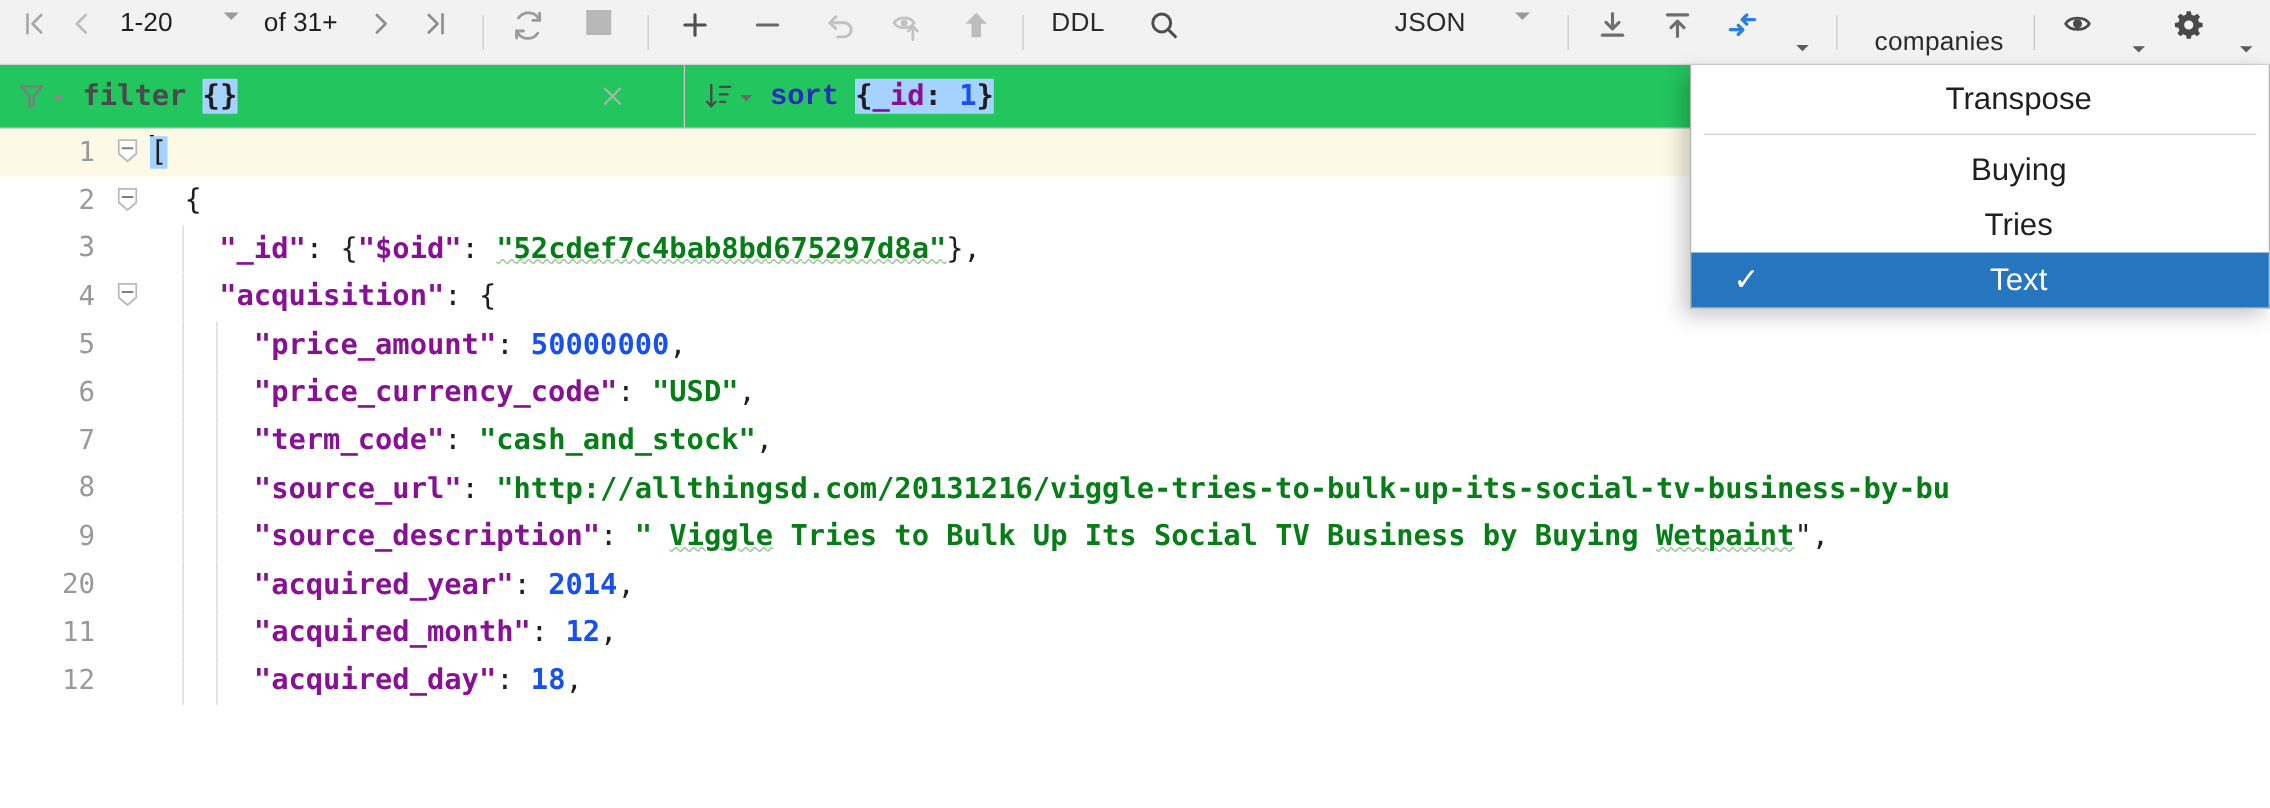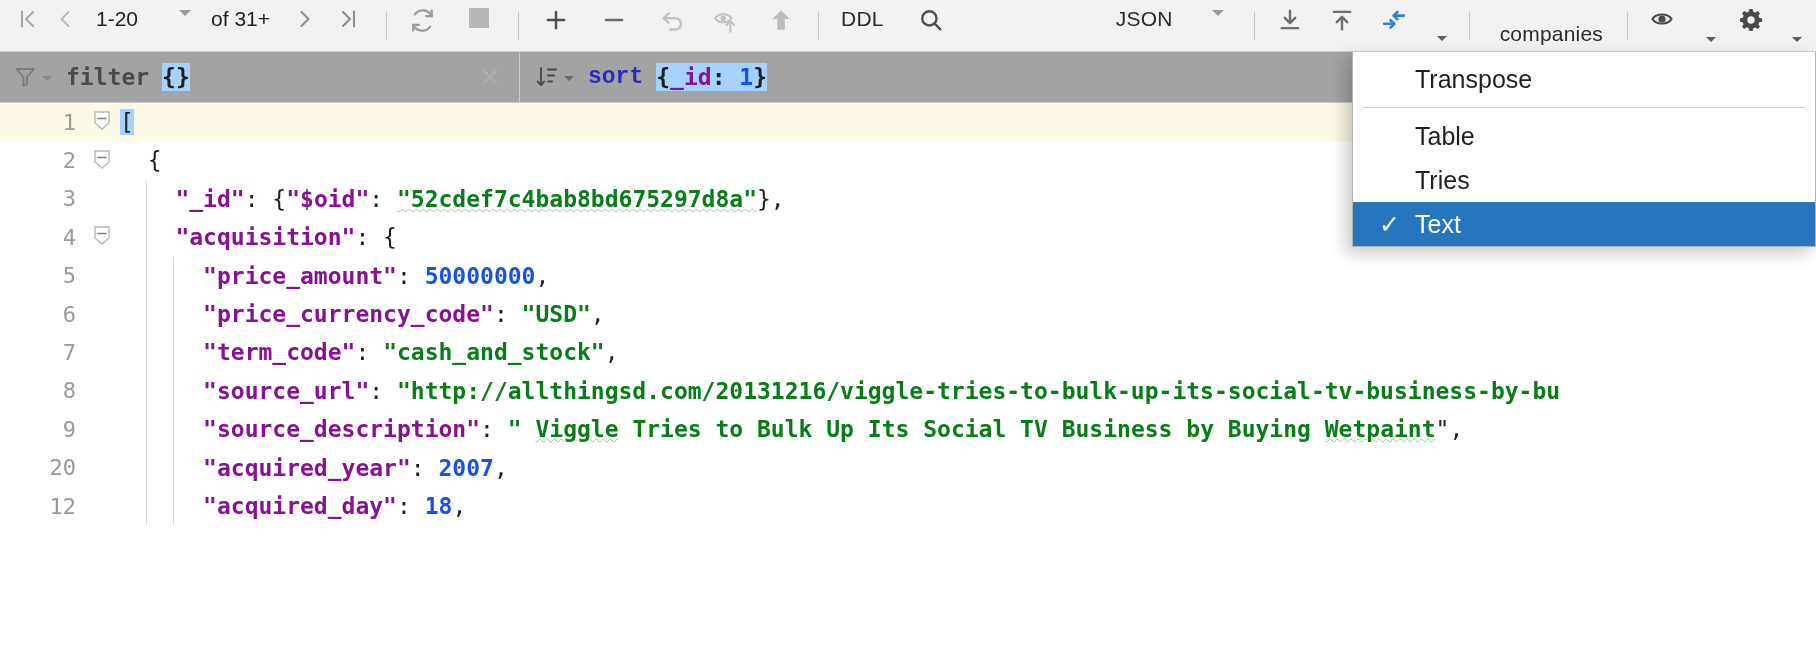--- a/index.html
+++ b/index.html
@@ -71,25 +71,26 @@
   .caret.tiny {
     border-left-width: 5px; border-right-width: 5px; border-top-width: 5px;
     margin-left: 0;
   }
   svg { display: block; }
 
   
   .fsbar {
     position: relative;
     height: 51px;
-    background: #a3a3a3;
+    background: #22c55e;
     border-bottom: 1px solid #c9c9c9;
     display: flex;
     align-items: flex-start;
     box-sizing: border-box;
+    gap: 28px;
   }
   .fs-cell {
     display: flex;
     align-items: center;
     height: 100%;
     box-sizing: border-box;
   }
   .fs-filter { width: 519px; padding-left: 14px; position: relative; }
   .fs-sort { flex: 1; padding-left: 16px; border-left: 1px solid #c9c9c9; }
   .fs-kw {
@@ -210,20 +211,21 @@
     box-sizing: border-box;
   }
   .popup-item {
     height: 44px;
     display: flex;
     align-items: center;
     padding-left: 26px;
     box-sizing: border-box;
     font-size: 25px;
     color: #1f1f1f;
+    text-align: center;
   }
   .popup-item.selected {
     background: #2675bf;
     color: #ffffff;
   }
   .popup-check {
     width: 36px;
     flex: 0 0 36px;
     font-size: 25px;
     line-height: 1;
@@ -539,39 +541,44 @@
           <div class="code"><span class="indent-guide" style="left: 25.6px;"></span><span class="indent-guide" style="left: 53.2px;"></span><span><span class="p">      </span><span class="k">"source_url"</span><span class="p">: </span><span class="s">"http://allthingsd.com/20131216/viggle-tries-to-bulk-up-its-social-tv-business-by-bu</span></span></div>
         </div>
         <div class="row">
           <div class="gutter-num">9</div>
           <div class="gutter-fold"></div>
           <div class="code"><span class="indent-guide" style="left: 25.6px;"></span><span class="indent-guide" style="left: 53.2px;"></span><span><span class="p">      </span><span class="k">"source_description"</span><span class="p">: </span><span class="s">" </span><span class="s wavy">Viggle</span><span class="s"> Tries to Bulk Up Its Social TV Business by Buying </span><span class="s wavy">Wetpaint</span><span class="p">",</span></span></div>
         </div>
         <div class="row">
           <div class="gutter-num">20</div>
           <div class="gutter-fold"></div>
-          <div class="code"><span class="indent-guide" style="left: 25.6px;"></span><span class="indent-guide" style="left: 53.2px;"></span><span><span class="p">      </span><span class="k">"acquired_year"</span><span class="p">: </span><span class="n">2007</span><span class="p">,</span></span></div>
+          <div class="code"><span class="indent-guide" style="left: 25.6px;"></span><span class="indent-guide" style="left: 53.2px;"></span><span><span class="p">      </span><span class="k">"acquired_year"</span><span class="p">: </span><span class="n">2014</span><span class="p">,</span></span></div>
+        </div>
+        <div class="row">
+          <div class="gutter-num">11</div>
+          <div class="gutter-fold"></div>
+          <div class="code"><span class="indent-guide" style="left: 25.6px;"></span><span class="indent-guide" style="left: 53.2px;"></span><span><span class="p">      </span><span class="k">"acquired_month"</span><span class="p">: </span><span class="n">12</span><span class="p">,</span></span></div>
         </div>
         <div class="row">
           <div class="gutter-num">12</div>
           <div class="gutter-fold"></div>
           <div class="code"><span class="indent-guide" style="left: 25.6px;"></span><span class="indent-guide" style="left: 53.2px;"></span><span><span class="p">      </span><span class="k">"acquired_day"</span><span class="p">: </span><span class="n">18</span><span class="p">,</span></span></div>
         </div>
       </div>
   </div>
 
   <div class="popup" id="view-menu">
       <div class="popup-item">
         <span class="popup-check"></span>
         <span class="popup-label">Transpose</span>
       </div>
       <div class="popup-sep"></div>
       <div class="popup-item">
         <span class="popup-check"></span>
-        <span class="popup-label">Table</span>
+        <span class="popup-label">Buying</span>
       </div>
       <div class="popup-item">
         <span class="popup-check"></span>
         <span class="popup-label">Tries</span>
       </div>
       <div class="popup-item selected">
         <span class="popup-check">✓</span>
         <span class="popup-label">Text</span>
       </div>
     </div>

